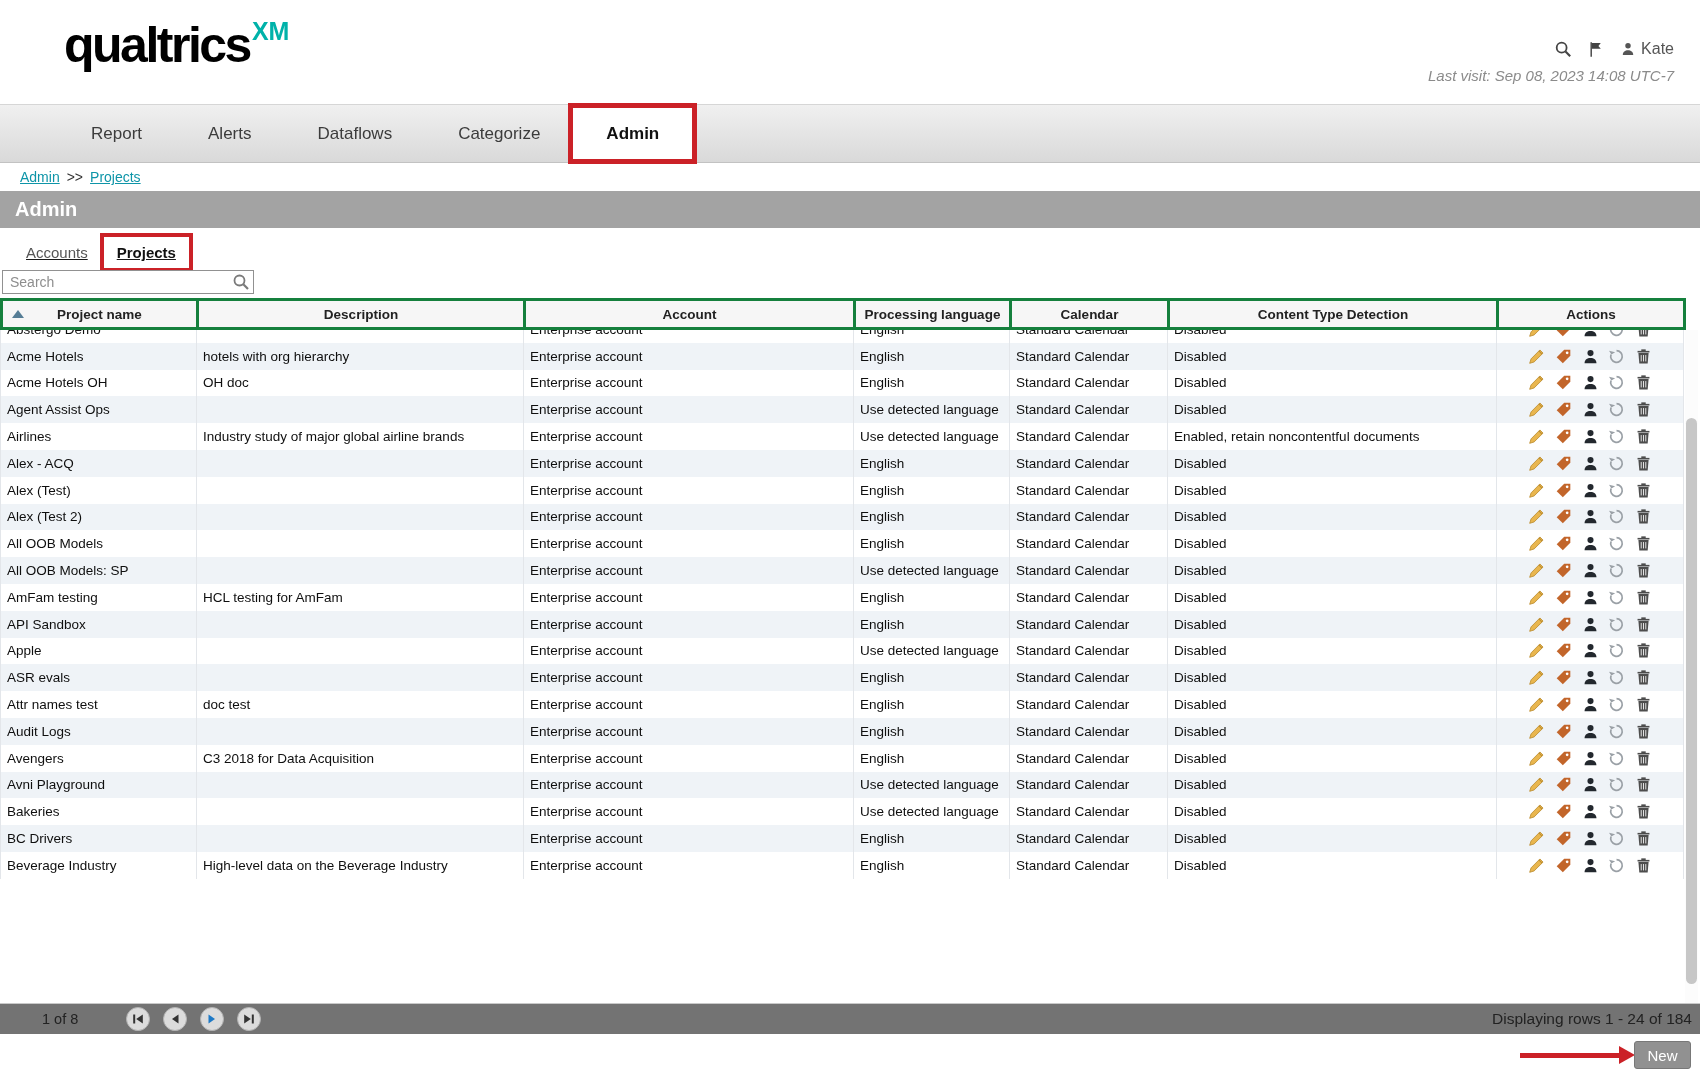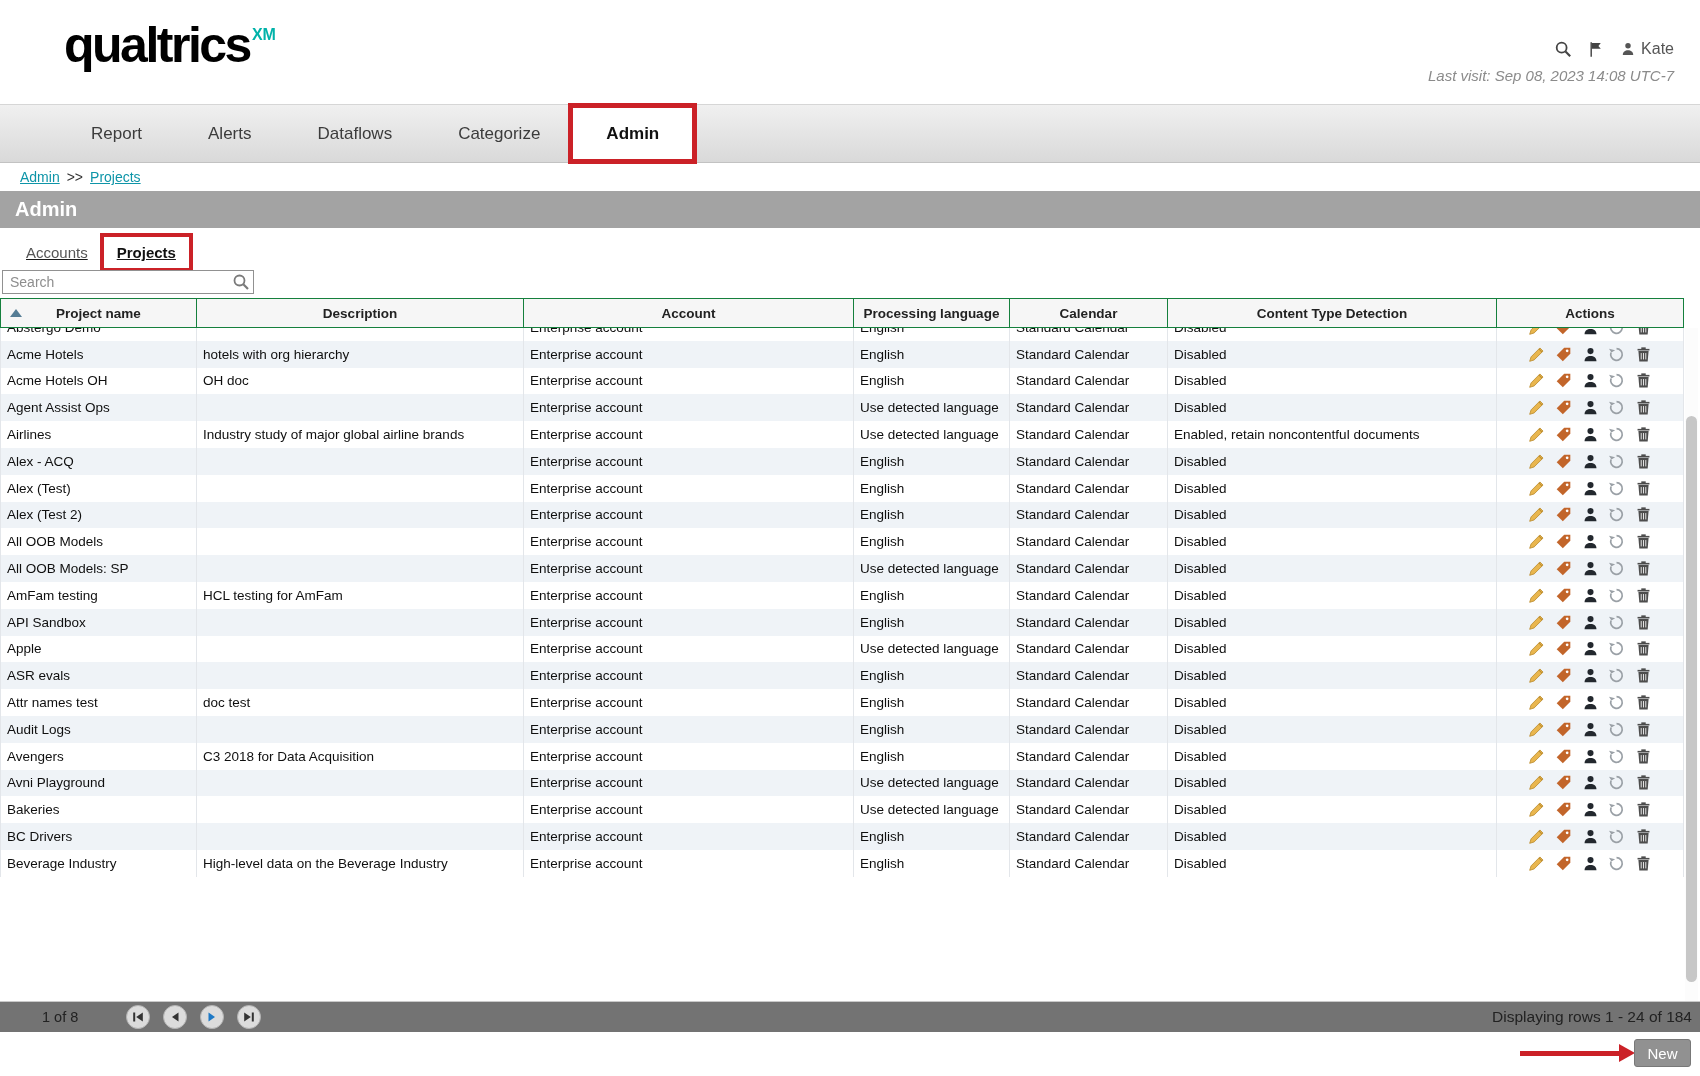--- a/index.html
+++ b/index.html
@@ -7,21 +7,21 @@
     --title-gray:#a3a3a3; --stripe:#eff3f7;
   }
   *{margin:0;padding:0;box-sizing:border-box;}
   html,body{width:1700px;height:1076px;overflow:hidden;}
   body{font-family:"Liberation Sans",sans-serif;background:#fff;color:#1a1a1a;position:relative;}
 
   
   .top-header{height:104px;position:relative;background:#fff;}
   .logo{position:absolute;left:64px;top:16px;cursor:pointer;}
   .logo-text{font-size:50px;font-weight:bold;letter-spacing:-2.5px;color:#000;}
-  .logo-xm{color:var(--teal);font-size:16px;font-weight:bold;position:relative;top:-22px;left:2px;}
+  .logo-xm{color:var(--teal);font-size:25px;font-weight:bold;position:relative;top:-22px;left:2px;}
   .header-right{position:absolute;right:26px;top:40px;text-align:right;}
   .header-icons{display:flex;align-items:center;gap:16px;justify-content:flex-end;color:#555;font-size:16px;}
   .user-chip{display:flex;align-items:center;gap:5px;cursor:pointer;}
   .icon-btn{display:inline-flex;align-items:center;cursor:pointer;}
   .last-visit{margin-top:9px;font-style:italic;color:#8b8b8b;font-size:15px;}
 
   
   .main-nav{height:59px;background:linear-gradient(#f0f0f0,#d9d9d9);border-top:1px solid #d6d6d6;border-bottom:1px solid #c2c2c2;display:flex;align-items:stretch;padding-left:58px;}
   .nav-item{display:flex;align-items:center;padding:0 33px;font-size:17px;color:#3c3c3c;text-decoration:none;position:relative;cursor:pointer;}
   .nav-item.active{background:#fff;font-weight:bold;color:#111;}
@@ -43,21 +43,21 @@
 
   
   .search-row{height:33px;padding:5px 0 0 2px;}
   .search-box{position:relative;width:252px;height:24px;}
   .search-box input{width:100%;height:100%;border:1px solid #919191;padding:0 12px 0 7px;font-size:14px;font-family:inherit;color:#333;background:#fff;}
   .search-box input::placeholder{color:#8e8e8e;}
   .search-icon-btn{position:absolute;right:3px;top:2px;cursor:pointer;}
 
   
   .data-table{table-layout:fixed;width:1683px;border-collapse:collapse;}
-  .header-table th{height:29px;background:#f6f6f6;border:1px solid #15803d;font-size:13.5px;font-weight:bold;text-align:center;color:#222;position:relative;cursor:pointer;white-space:nowrap;}
+  .header-table th{height:29px;background:#f6f6f6;border:3px solid #15803d;font-size:13.5px;font-weight:bold;text-align:center;color:#222;position:relative;cursor:pointer;white-space:nowrap;}
   .sort-arrow{position:absolute;left:9px;top:50%;transform:translateY(-50%);width:0;height:0;border-left:6px solid transparent;border-right:6px solid transparent;border-bottom:8px solid #557d95;}
   .table-area{position:relative;height:673px;}
   .body-viewport{height:549px;overflow:hidden;}
   .body-shift{transform:translateY(-14px);}
   .body-table td{height:26.8px;font-size:13.5px;padding:0 6px;white-space:nowrap;overflow:hidden;border-right:1px solid #e3e6ea;color:#0f0f0f;}
   .body-table td:first-child{border-left:1px solid #e3e6ea;}
   .body-table tr:nth-child(even){background:var(--stripe);}
   .actions-cell{text-align:center;}
   .action-icon{display:inline-flex;vertical-align:middle;margin:0 3px;cursor:pointer;}
 

